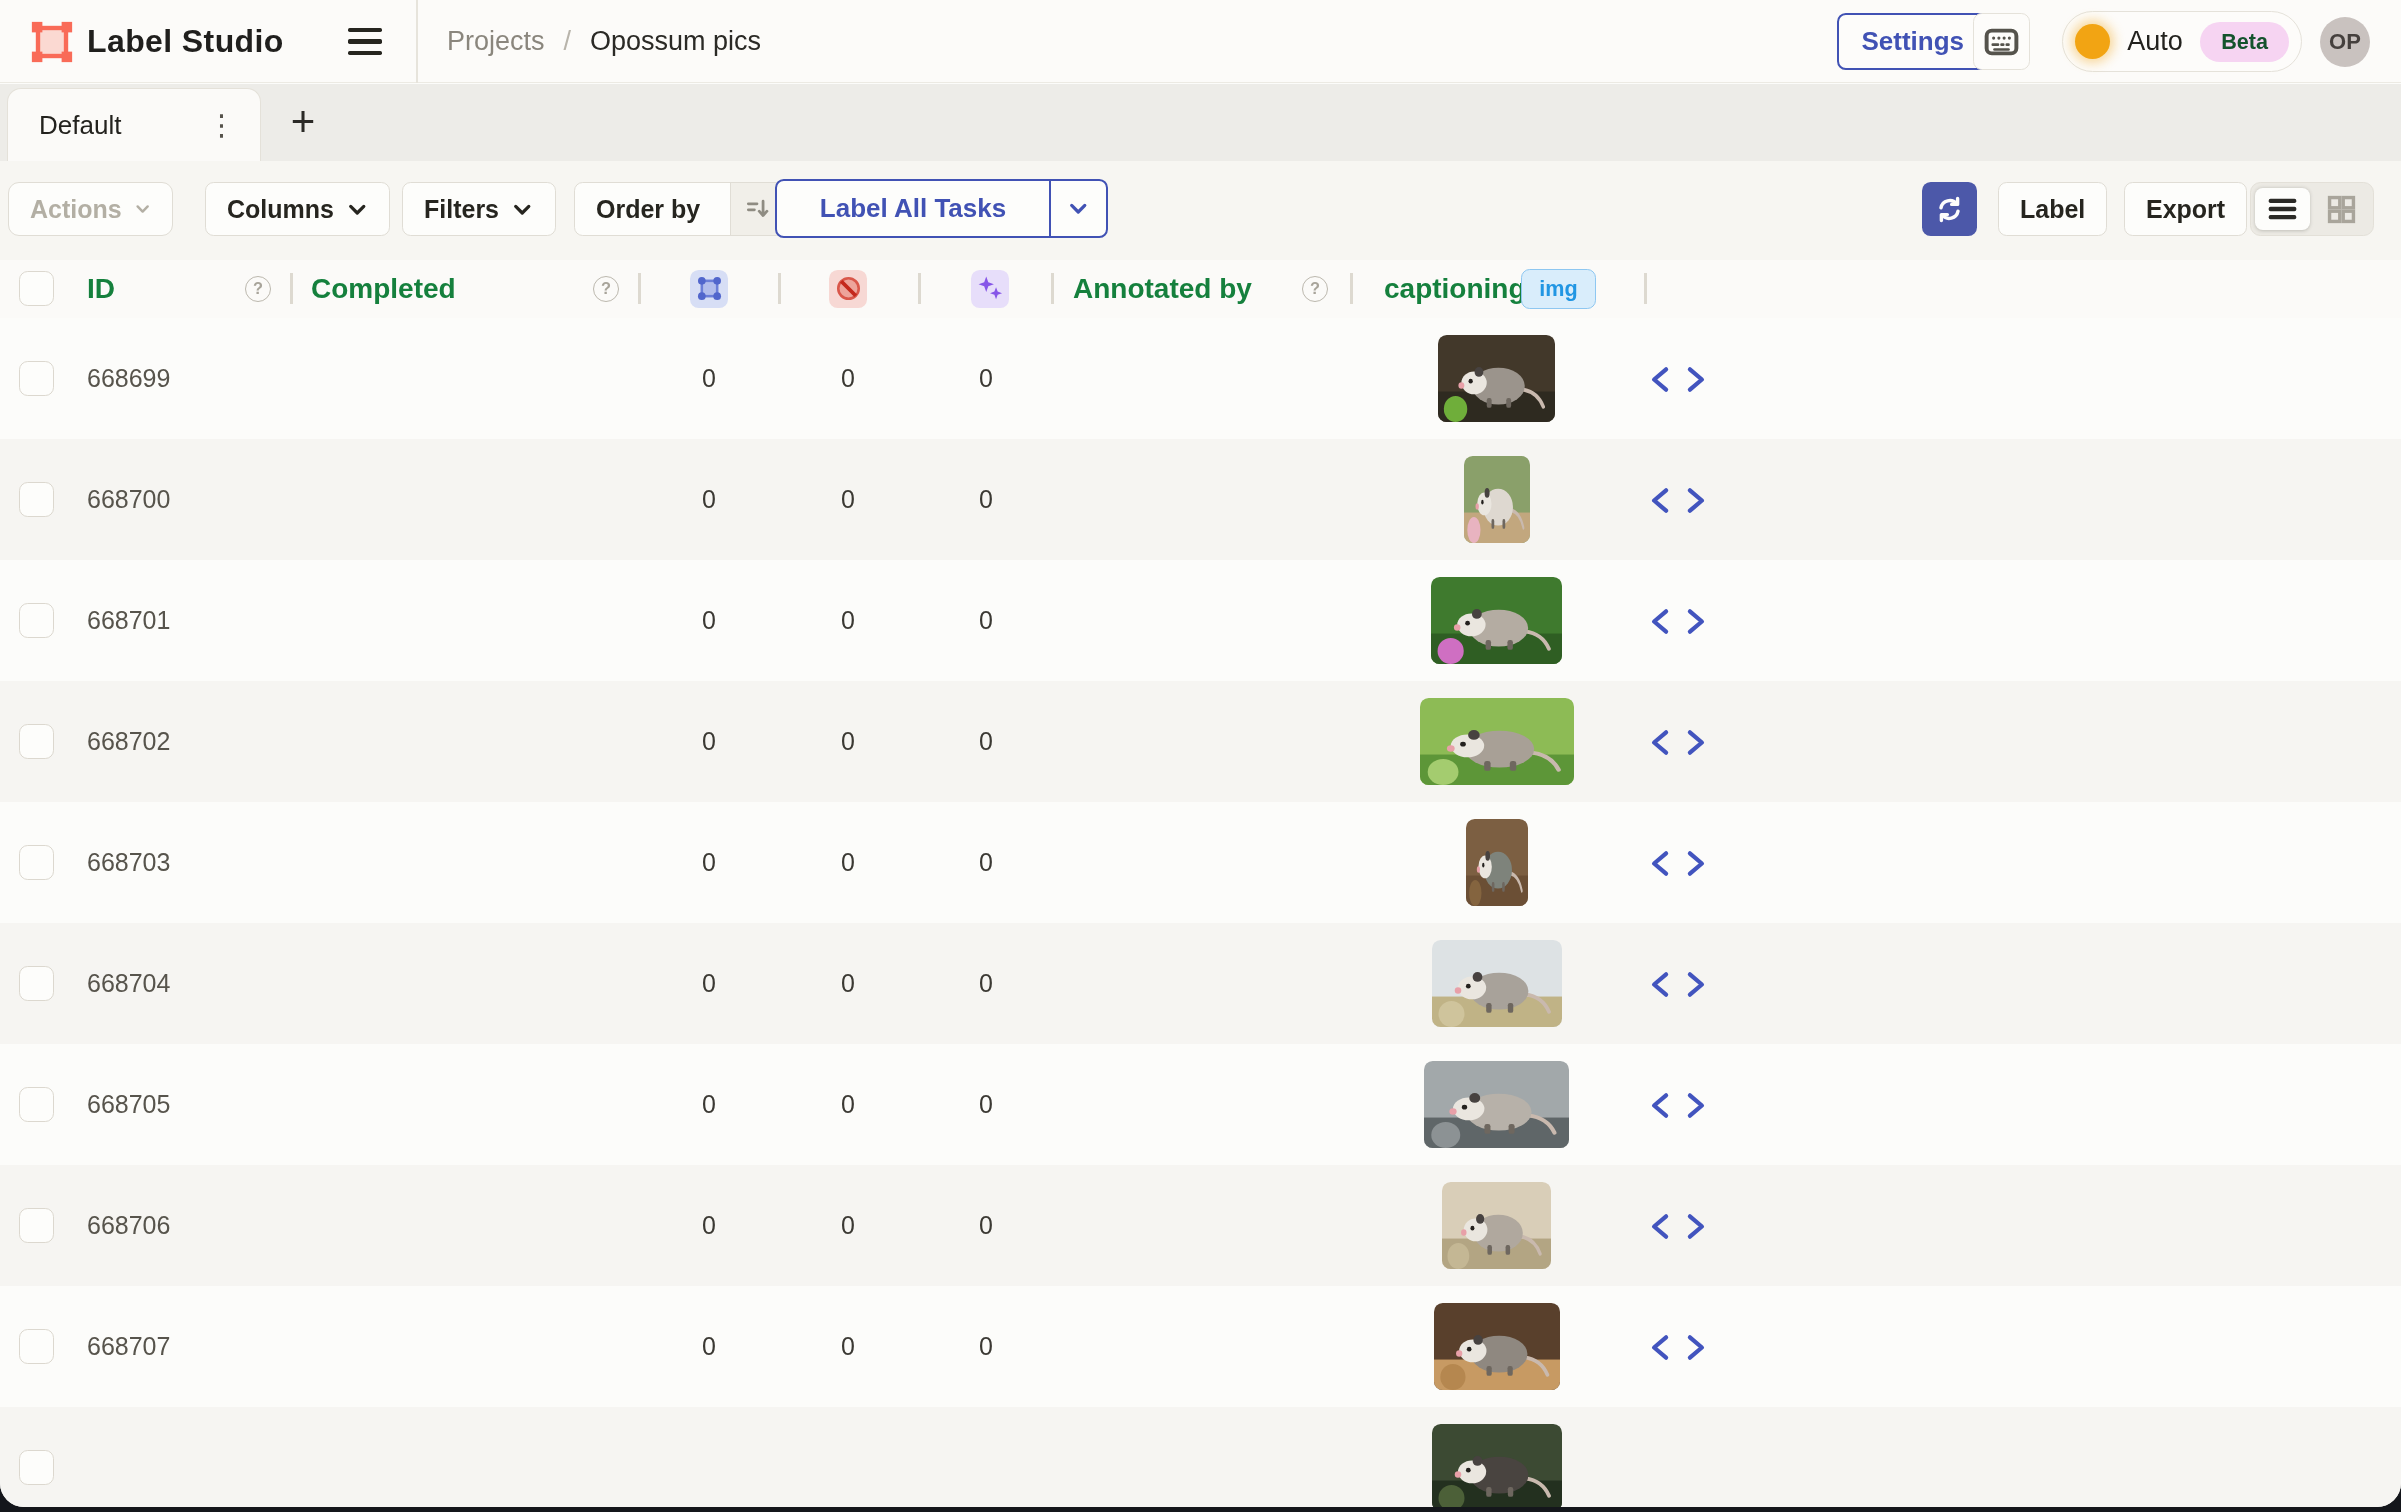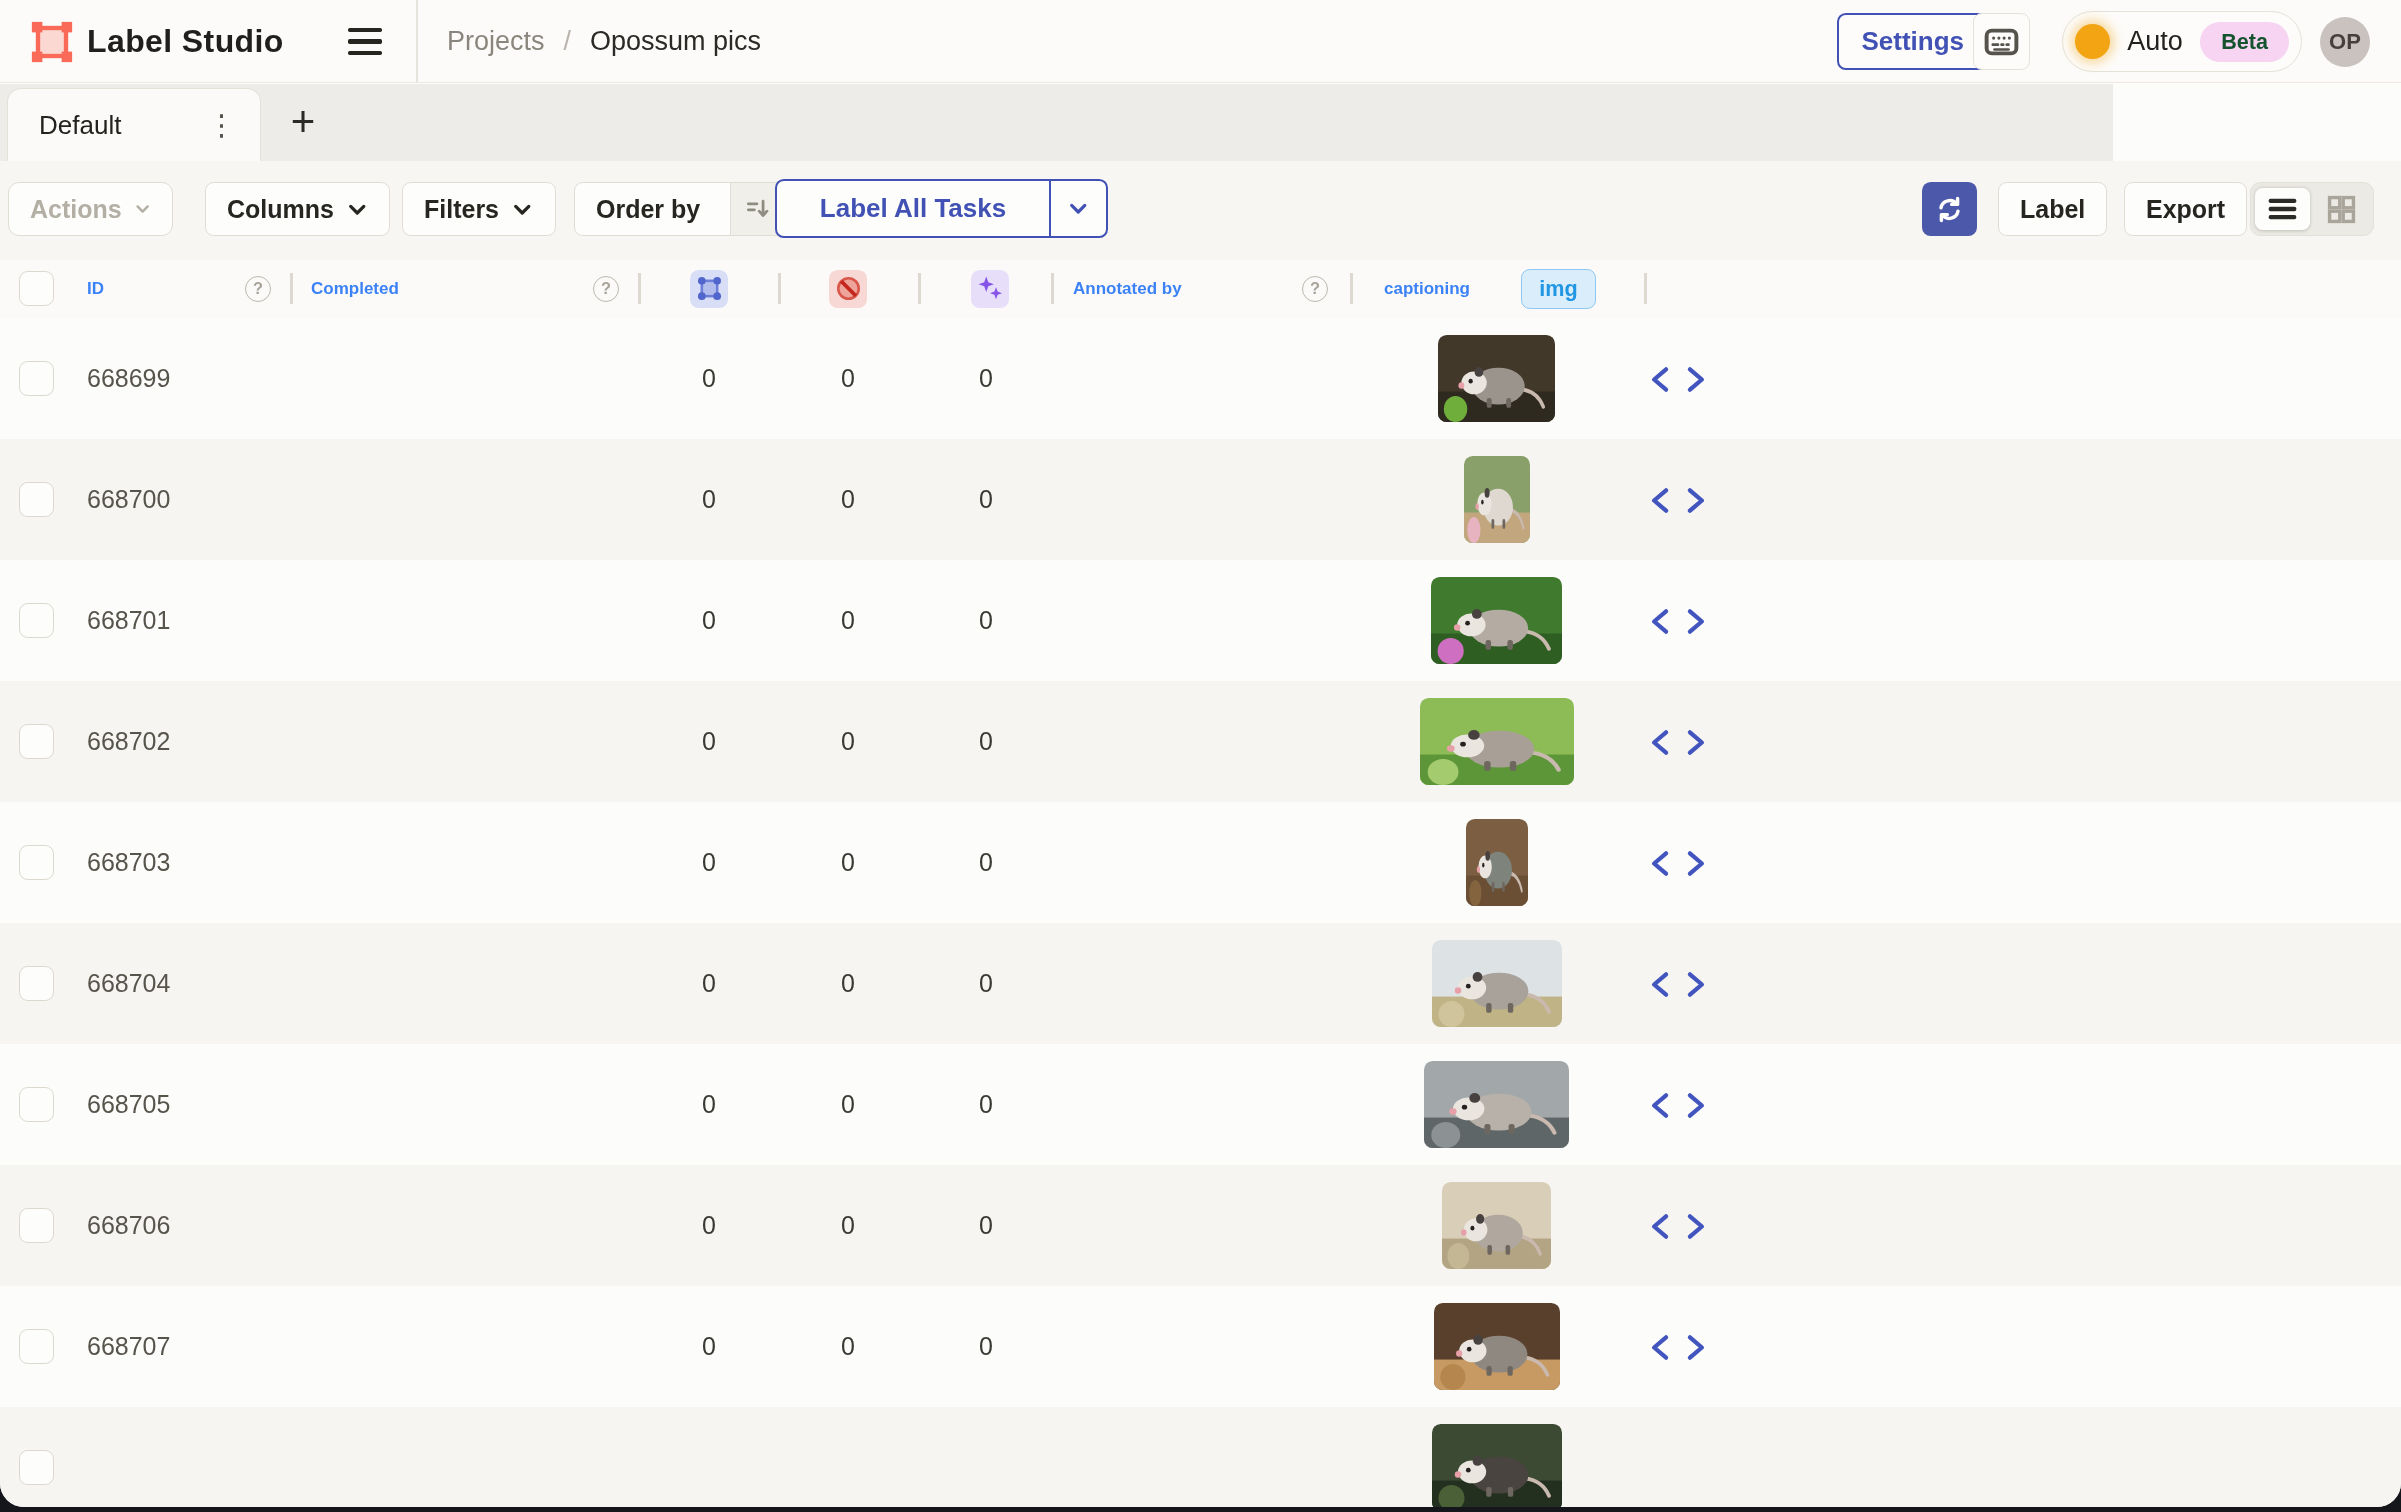--- a/index.html
+++ b/index.html
@@ -27,21 +27,21 @@
   .auto-pill { position:absolute; left:2062px; top:11.2px; height:61px; min-width:234px; background:#fdfcfa; border:1.7px solid #e5e2da;
                border-radius:35px; display:flex; align-items:center; gap:17.3px; padding:0 12px 0 12px; cursor:pointer; }
   .auto-dot { width:35px; height:35px; border-radius:50%; background:#f2a413; box-shadow:0 0 12px 3.5px rgba(242,164,19,.45); }
   .auto-label { font-size:27px; color:#23221e; }
   .beta-badge { height:40px; padding:0 21px; border-radius:22.5px; background:#f6d4f2; color:#14532d; font-size:21.6px; font-weight:700;
                 display:flex; align-items:center; }
   .avatar { position:absolute; left:2320px; top:17.3px; width:50px; height:50px; border-radius:50%; background:#c9c2bf;
             color:#45403d; font-size:22px; font-weight:700; display:flex; align-items:center; justify-content:center; cursor:pointer; }
 
   
-  .tabstrip { position:absolute; left:0; top:84px; width:2113px; height:77px; background:#edece8; }
+  .tabstrip { position:absolute; left:0; top:84px; width:2401px; height:77px; background:#edece8; }
   .tab { position:absolute; left:7px; top:3.5px; width:254px; height:74px; background:#fbfaf8; border:1.7px solid #e4e1d9; border-bottom:none;
          border-radius:14px 14px 0 0; display:flex; align-items:center; cursor:pointer; }
   .tab-label { margin-left:31px; font-size:26px; color:#23221e; }
   .tab-kebab { margin-left:auto; margin-right:24px; font-size:29px; color:#55524b; line-height:1; cursor:pointer; }
   .add-tab { position:absolute; left:279px; top:14px; width:48px; height:48px; display:flex; align-items:center; justify-content:center;
              font-size:42px; font-weight:300; color:#2b2a26; cursor:pointer; }
 
   
   .toolbar { position:absolute; left:0; top:161px; width:2401px; height:99px; background:#f7f6f2; }
   .tbtn { position:absolute; top:21px; height:54px; background:#fdfdfb; border:1.7px solid #e0ddd5; border-radius:8.7px;
@@ -60,21 +60,21 @@
   .refresh-btn { position:absolute; left:1922px; top:21px; width:55px; height:54px; background:#4c58a9; border:none; border-radius:8.7px;
                  display:flex; align-items:center; justify-content:center; cursor:pointer; }
   .import-btn { left:1998px; } .export-btn { left:2124px; }
   .view-toggle { position:absolute; left:2250px; top:21px; height:54px; background:#eceae4; border:1.7px solid #e3e0d8; border-radius:10.4px;
                  display:flex; align-items:center; padding:4.3px; gap:3.5px; }
   .seg { width:55px; height:42px; border-radius:7.8px; display:flex; align-items:center; justify-content:center; cursor:pointer; }
   .seg.active { background:#fdfdfb; box-shadow:0 0.9px 3.5px rgba(60,58,50,.25); }
 
   
   .thead { position:absolute; left:0; top:260px; width:2401px; height:59px; background:#fbfaf8; border-bottom:1.7px solid #e8e5dd; }
-  .thead .hcell { position:absolute; top:0; height:57px; display:flex; align-items:center; font-size:17px; font-weight:700; color:#3b82f6; cursor:pointer; }
+  .thead .hcell { position:absolute; top:0; height:57px; display:flex; align-items:center; font-size:28px; font-weight:700; color:#15803d; cursor:pointer; }
   .checkbox { width:35px; height:35px; border:1.7px solid #dcd8cf; border-radius:8.7px; background:#fdfdfb; cursor:pointer; }
   .hd-cb { position:absolute; left:19px; top:11.2px; }
   .help { width:26px; height:26px; border:1.7px solid #bcb8ae; border-radius:50%; color:#a8a49a; font-size:16.4px; font-weight:700;
           display:inline-flex; align-items:center; justify-content:center; cursor:pointer; }
   .vdiv { position:absolute; top:13px; width:2.6px; height:31px; background:#ddd9d0; cursor:col-resize; }
   .colicon { position:absolute; top:9.5px; width:38px; height:38px; border-radius:8.7px; display:flex; align-items:center; justify-content:center; cursor:pointer; }
   .colicon.blue { background:#d7def5; } .colicon.red { background:#f7d8d4; } .colicon.purple { background:#e7defa; }
   .img-badge { position:absolute; left:1521px; top:8.7px; height:40px; padding:0 17.3px; border:1.7px solid #8ec7f1; border-radius:8.7px;
                background:#d9edfb; color:#2196e3; font-size:21.6px; font-weight:700; display:flex; align-items:center; }
 

